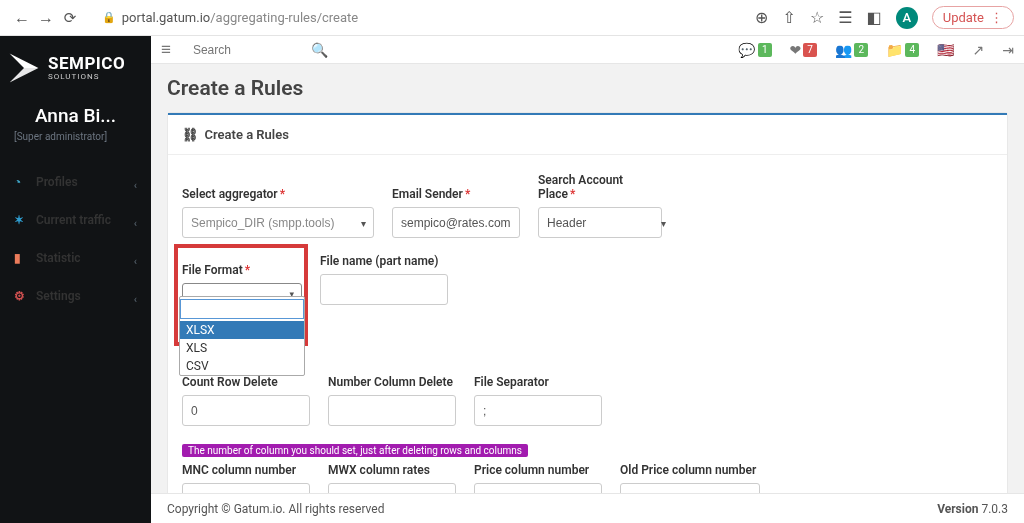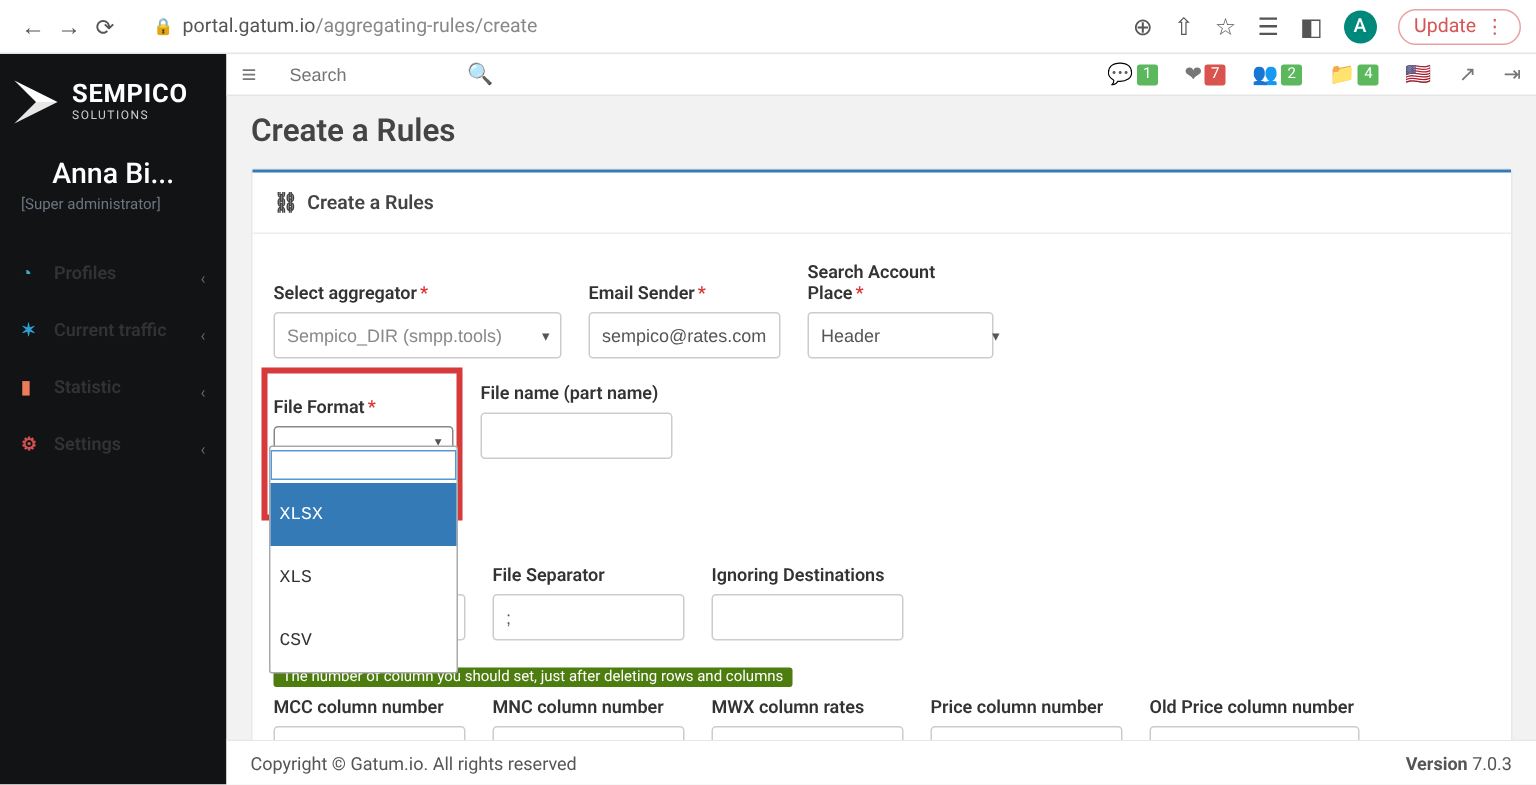--- a/index.html
+++ b/index.html
@@ -58,23 +58,23 @@
   .control{height:31px;border:1px solid #ccc;border-radius:3px;padding:0 8px;font-size:12px;color:#555;background:#fff;outline:none;}
   .agg-select{font-size:12px;color:#888;position:relative;padding-right:24px;width:192px;}
   .sel-wrap{position:relative;display:inline-block;}
   .sel-caret{position:absolute;right:8px;top:50%;transform:translateY(-50%);pointer-events:none;font-size:10px;color:#555;}
   
   .row2{position:relative;}
   .highlight{position:absolute;left:-8px;top:-10px;width:134px;height:102px;border:4px solid #d63a3a;z-index:5;pointer-events:none;}
   .ff-select{width:120px;height:22px;border:1px solid #888;border-radius:3px;font-size:11px;padding:0 6px;}
   .dropdown{position:absolute;top:42px;left:-3px;width:126px;background:#fff;border:1px solid #aaa;border-radius:2px;z-index:6;font-size:12px;}
   .dd-search{width:100%;border:1px solid #5897d6;height:20px;margin:2px 0;padding:0 4px;font-size:11px;}
-  .dd-opt{padding:14px 6px;cursor:pointer;font-family:Liberation Mono, monospace;}
+  .dd-opt{padding:2px 6px;cursor:pointer;}
   .dd-opt.sel{background:#337ab7;color:#fff;}
-  .hint-badge{background:#4d7c0f;color:#fff;font-size:10px;padding:1px 6px;border-radius:2px;display:inline-block;margin-bottom:6px;}
+  .hint-badge{background:#a21caf;color:#fff;font-size:10px;padding:1px 6px;border-radius:2px;display:inline-block;margin-bottom:6px;}
   .footer{height:30px;background:#fff;border-top:1px solid #e6e6e6;display:flex;align-items:center;padding:0 16px;font-size:12px;color:#555;justify-content:space-between;}
 </style>
 </head>
 <body>
 
 <div class="chrome-bar">
   <div class="chrome-btn">←</div>
   <div class="chrome-btn">→</div>
   <div class="chrome-btn" style="font-size:15px;">⟳</div>
   <div class="url-wrap">
@@ -210,38 +210,34 @@
             </div>
           </div>
 
           
           <div class="row">
             <div class="field" style="width:128px;">
               <div class="label">Count Row Delete</div>
               <input class="control" value="0" style="">
             </div>
             <div class="field" style="width:128px;">
+              <div class="label">Number Column Delete</div>
+              <input class="control" value="" style="">
+            </div>
+            <div class="field" style="width:128px;">
               <div class="label">File Separator</div>
               <input class="control" value=";" style="">
             </div>
-            <div class="field" style="width:128px;">
-              <div class="label">Ignoring Destinations</div>
-              <input class="control" value="" style="">
-            </div>
           </div>
 
           
           <div class="hint-badge">The number of column you should set, just after deleting rows and columns</div>
 
           
           <div class="row">
-            <div class="field" style="width:128px;">
-              <div class="label">MCC column number</div>
-              <input class="control" value="0" style="">
-            </div>
             <div class="field" style="width:128px;">
               <div class="label">MNC column number</div>
               <input class="control" value="0" style="">
             </div>
             <div class="field" style="width:128px;">
               <div class="label">MWX column rates</div>
               <input class="control" value="0" style="">
             </div>
             <div class="field" style="width:128px;">
               <div class="label">Price column number</div>

